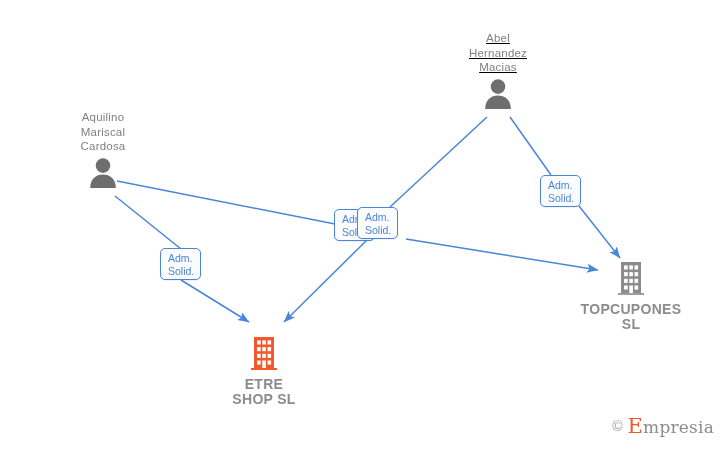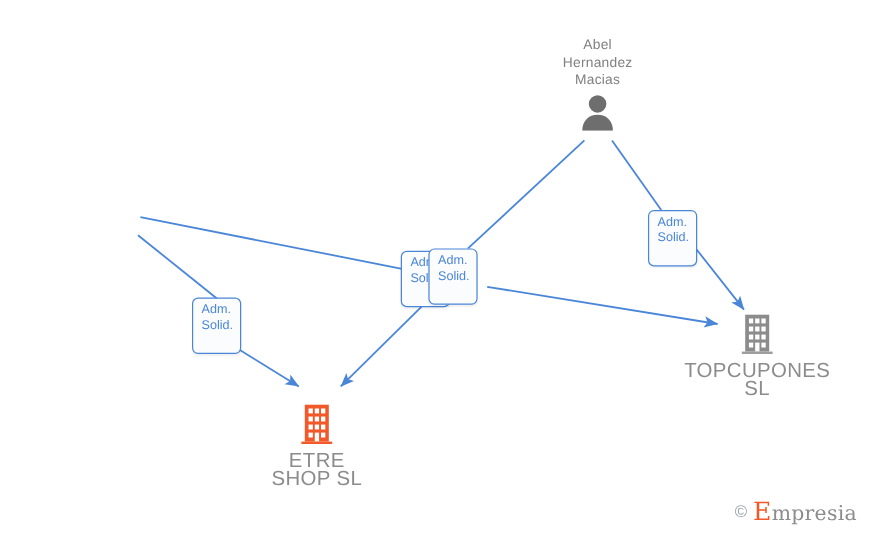--- a/index.html
+++ b/index.html
@@ -36,22 +36,22 @@
   }
   .node-label {
     font-size: 11.5px;
     line-height: 14.5px;
     color: #808080;
     letter-spacing: .2px;
     white-space: pre-line;
   }
   .node-label.company {
     color: #8c8c8c;
-    font-weight: normal;
-    font-size: 17px;
+    font-weight: bold;
+    font-size: 14px;
     letter-spacing: .3px;
   }
   .icon-wrap {
     height: 34px;
     line-height: 0;
     display: flex;
     align-items: flex-end;
     justify-content: center;
   }
 
@@ -61,21 +61,21 @@
   
   .edge-label {
     position: absolute;
     box-sizing: border-box;
     background: #fbfcfe;
     border: 1.4px solid #4a86d8;
     border-radius: 5px;
     color: #4a86d8;
     font-size: 10.5px;
     line-height: 13px;
-    padding: 3px 6px 16px 7px;
+    padding: 3px 6px 1px 7px;
     text-align: left;
     white-space: pre-line;
     box-shadow: 0 1px 1px rgba(0,0,0,.06);
   }
 
   
   #watermark {
     position: absolute;
     right: 14px;
     bottom: 12px;
@@ -137,22 +137,33 @@
 
   <div class="edge-label" style="left:334px; top:209px; z-index:3;">Adm.
 Solid.</div>
 
   <div class="edge-label" style="left:357px; top:207px; z-index:4;">Adm.
 Solid.</div>
 
   <div class="edge-label" style="left:540px; top:175px;">Adm.
 Solid.</div>
 
-
-  <div class="node" style="left:498px; top:31px;">
+  <div class="node" style="left:103px; top:110px;">
+    <div class="node-label">Aquilino
+Mariscal
+Cardosa</div>
+    <div class="icon-wrap">
+      <svg class="person-svg" width="30" height="31" viewBox="0 0 30 31" xmlns="http://www.w3.org/2000/svg">
+        <circle cx="15" cy="8.6" r="7.3" fill="#6e6e6e"></circle>
+        <path d="M2.2 31 C2.2 22.3 7.8 17.6 15 17.6 C22.2 17.6 27.8 22.3 27.8 31 Z" fill="#6e6e6e"></path>
+      </svg>
+    </div>
+  </div>
+
+  <div class="node" style="left:498px; top:31px;text-decoration:underline;">
     <div class="node-label">Abel
 Hernandez
 Macias</div>
     <div class="icon-wrap">
       <svg class="person-svg" width="30" height="31" viewBox="0 0 30 31" xmlns="http://www.w3.org/2000/svg">
         <circle cx="15" cy="8.6" r="7.3" fill="#6e6e6e"></circle>
         <path d="M2.2 31 C2.2 22.3 7.8 17.6 15 17.6 C22.2 17.6 27.8 22.3 27.8 31 Z" fill="#6e6e6e"></path>
       </svg>
     </div>
   </div>

